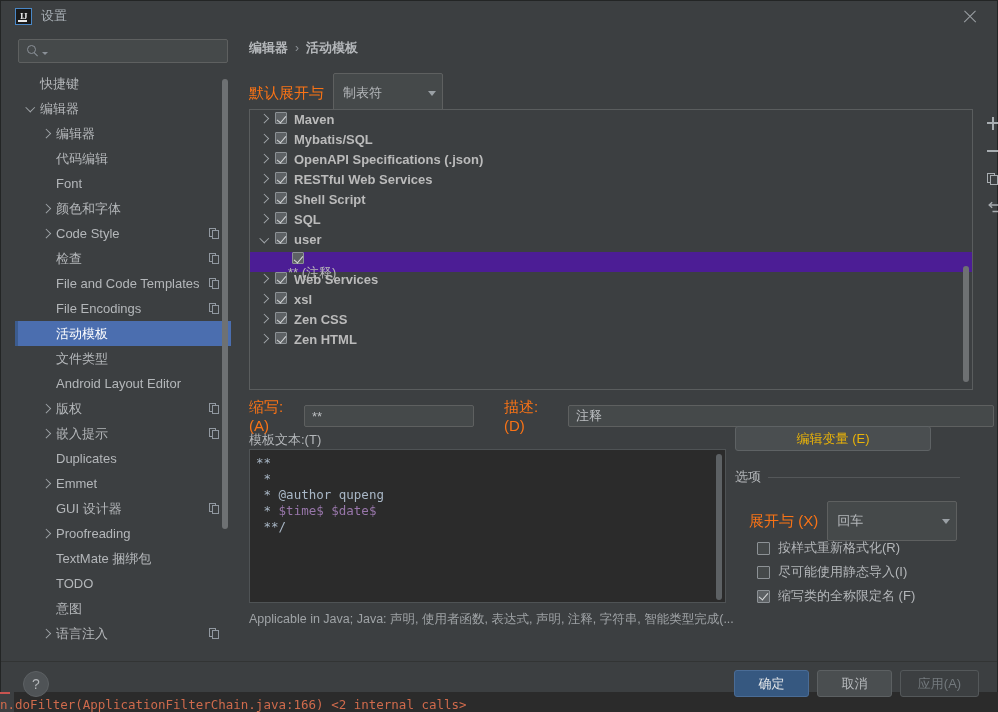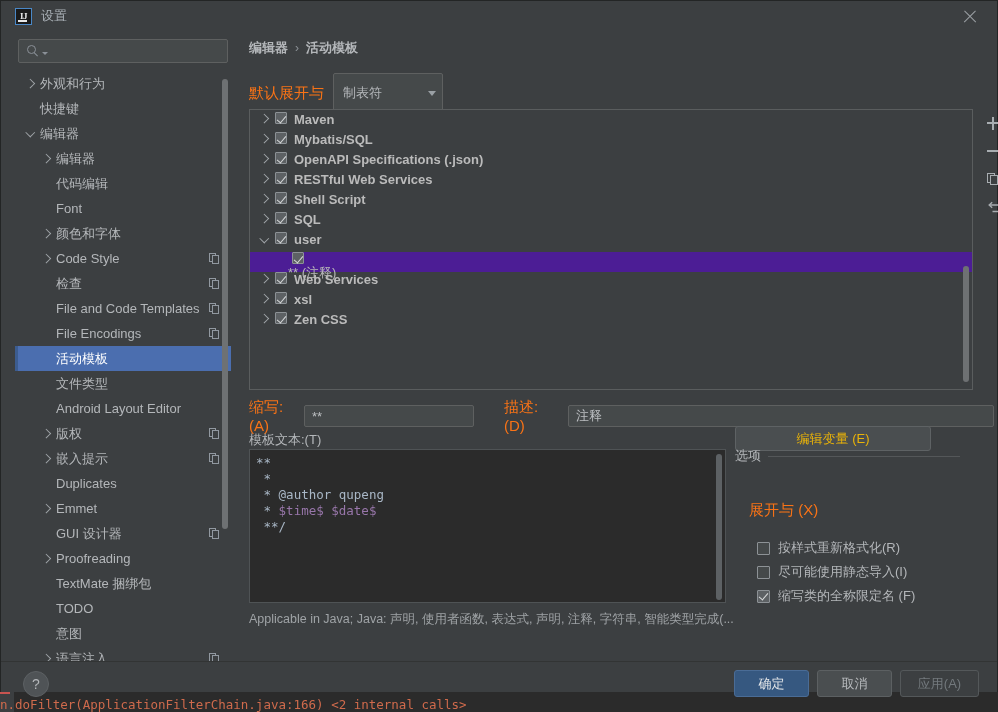--- a/index.html
+++ b/index.html
@@ -220,21 +220,21 @@
     background:#5d6164; border-radius:3px;
   }
 
   
   .btn-editvars {
     position:absolute; left:503px; top:395px; width:196px; height:25px;
     background:#4a4e50; border:1px solid #5e6264; border-radius:3px;
     display:flex; align-items:center; justify-content:center;
     font-size:13px; color:#eab308; cursor:pointer; box-sizing:border-box;
   }
-  .opts-header { position:absolute; left:503px; top:416px; width:225px; display:flex; align-items:center; gap:7px;justify-content:center; }
+  .opts-header { position:absolute; left:503px; top:437px; width:225px; display:flex; align-items:center; gap:7px;justify-content:center; }
   .opts-header .t { font-size:13px; color:#b4b7ba; white-space:nowrap; }
   .opts-header .rule { flex:1; height:1px; background:#545759; }
   .opt-expand { position:absolute; left:517px; top:470px; display:flex; align-items:center; gap:9px; }
   .opt-expand .combo { width:130px; }
   .opt-cb { position:absolute; left:525px; display:flex; align-items:center; gap:8px; cursor:pointer; }
   .opt-cb .lbl2 { font-size:13px; color:#b4b7ba; white-space:nowrap; }
 
   .applicable {
     position:absolute; left:17px; top:580px; font-size:12.5px; color:#9fa3a6; white-space:nowrap;
   }
@@ -282,24 +282,20 @@
         <div class="search-box">
           <div class="search-icon">
             <div class="ring"></div>
               <div class="handle"></div>
           </div>
           <div class="search-caret"></div>
         </div>
       </div>
       <div class="tree" id="sidebar-tree">
           <div class="tnode" style="padding-left: 10px;">
-            <span class="arrow right"></span>
-            <span>外观和行为</span>
-          </div>
-          <div class="tnode" style="padding-left: 10px;">
             <span class="arrow"></span>
             <span>快捷键</span>
           </div>
           <div class="tnode" style="padding-left: 10px;">
             <span class="arrow down"></span>
             <span>编辑器</span>
           </div>
           <div class="tnode" style="padding-left: 26px;">
             <span class="arrow right"></span>
             <span>编辑器</span>
@@ -485,20 +481,25 @@
             </div>
             <div class="lrow" style="padding-left: 8px;">
               <span class="larrow right"></span>
               <span class="cbx on"></span>
               <span>xsl</span>
             </div>
             <div class="lrow" style="padding-left: 8px;">
               <span class="larrow right"></span>
               <span class="cbx on"></span>
               <span>Zen CSS</span>
+            </div>
+            <div class="lrow" style="padding-left: 8px;">
+              <span class="larrow right"></span>
+              <span class="cbx on"></span>
+              <span>Zen HTML</span>
             </div>
           </div>
         <div class="list-scroll"></div>
       </div>
 
       <div class="mini-tools">
         <div class="mtbtn">
           <span class="ic-plus"></span>
         </div>
         <div class="mtbtn">
@@ -539,20 +540,24 @@
 
       <div class="btn-editvars">编辑变量 (E)</div>
 
       <div class="opts-header">
         <span class="t">选项</span>
         <span class="rule"></span>
       </div>
 
       <div class="opt-expand">
         <span class="lbl">展开与 (X)</span>
+        <div class="combo">
+          <span class="cval">回车</span>
+          <span class="carr"></span>
+        </div>
       </div>
 
       <div id="opt-checkboxes">
           <div class="opt-cb" style="top: 508px;">
             <span class="cbx" style="margin: 0px; width: 13px; height: 13px; background: rgb(69, 73, 74);"></span>
             <span class="lbl2">按样式重新格式化(R)</span>
           </div>
           <div class="opt-cb" style="top: 532px;">
             <span class="cbx" style="margin: 0px; width: 13px; height: 13px; background: rgb(69, 73, 74);"></span>
             <span class="lbl2">尽可能使用静态导入(I)</span>

